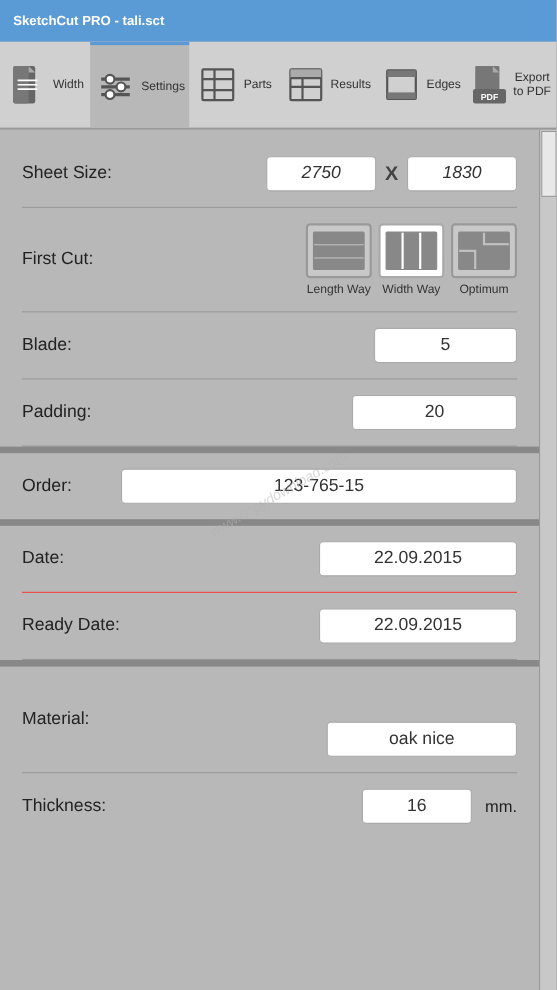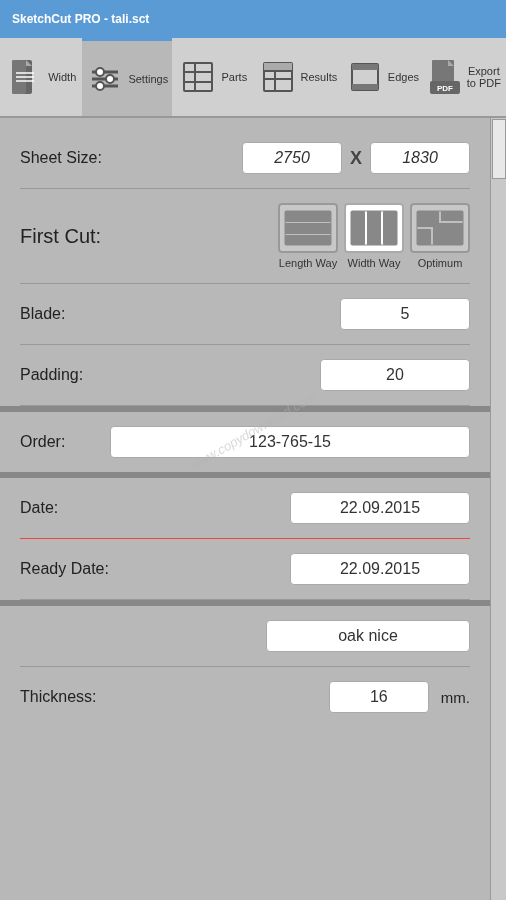--- a/index.html
+++ b/index.html
@@ -131,21 +131,21 @@
     }
 
     
     .first-cut-row {
       display: flex;
       align-items: center;
       padding: 14px 0;
       border-bottom: 1px solid #999;
     }
     .first-cut-label {
-      font-size: 20px;
+      font-size: 16px;
       color: #222;
       min-width: 130px;
     }
     .cut-options {
       flex: 1;
       display: flex;
       justify-content: flex-end;
       gap: 6px;
     }
     .cut-option {
@@ -427,22 +427,23 @@
       <div class="simple-row">
         <div class="simple-label">Ready Date:</div>
         <div class="simple-value">
           <input type="text" style="width: 180px;" value="22.09.2015">
         </div>
       </div>
 
       <div class="section-divider"></div>
 
       <div class="simple-row" style="border-bottom:1px solid #999; padding-top:14px;">
+        <div class="simple-label">Material:</div>
         <div class="simple-value">
-          <input type="text" style="width: 204px;" value="oak nice">
+          <input type="text" style="width: 173px; margin-top: 36px;" value="oak nice">
         </div>
       </div>
 
       <div class="simple-row" style="padding-bottom:20px;">
         <div class="simple-label">Thickness:</div>
         <div class="simple-value" style="align-items:center; gap:6px;">
           <input type="text" style="width: 100px;" value="16">
           <span class="mm-label">mm.</span>
         </div>
       </div>

